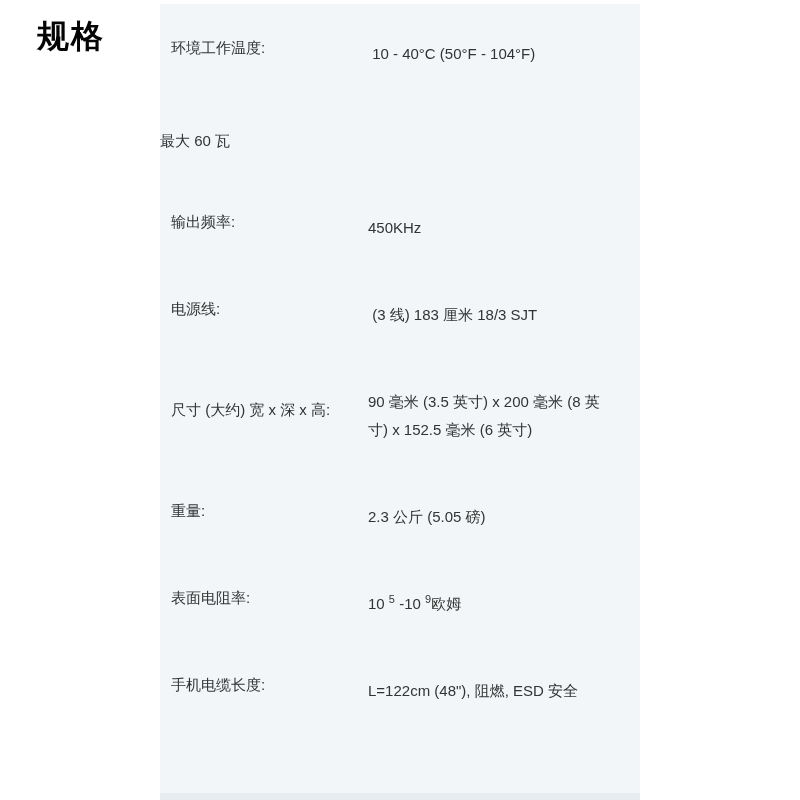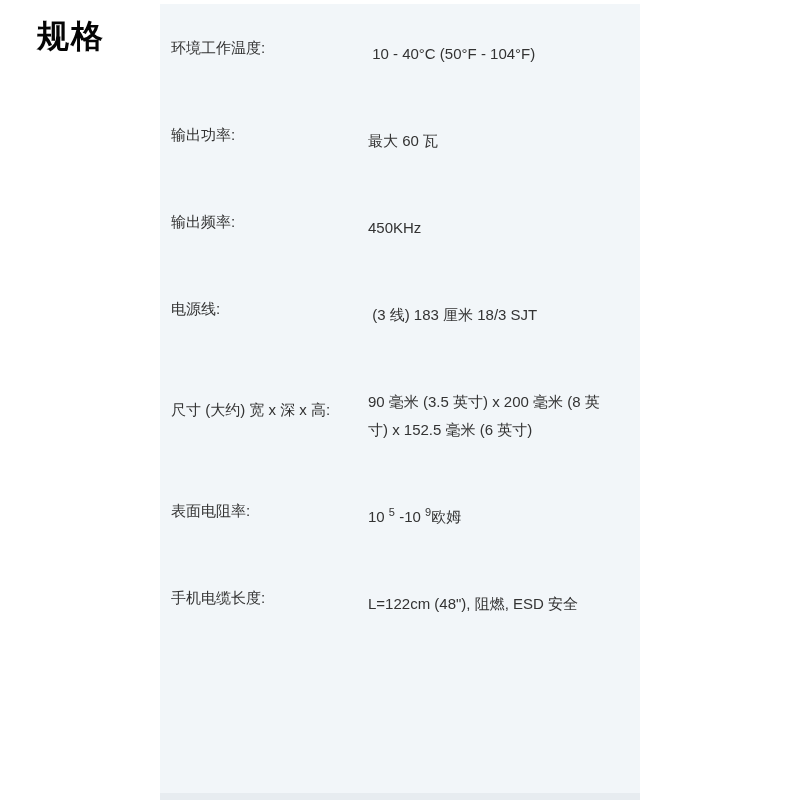--- a/index.html
+++ b/index.html
@@ -79,39 +79,42 @@
 
 <div class="spec-table">
 
   <div class="spec-row">
     <div class="label-cell">环境工作温度:</div>
     <div class="value-cell"> 10 - 40°C (50°F - 104°F)</div>
   </div>
 
 
   <div class="spec-row">
-    <div class="label-cell">输出功率:</div>
     <div class="value-cell">最大 60 瓦</div>
   </div>
 
   <div class="spec-row">
     <div class="label-cell">输出频率:</div>
     <div class="value-cell">450KHz</div>
   </div>
 
   <div class="spec-row">
     <div class="label-cell">电源线:</div>
     <div class="value-cell"> (3 线) 183 厘米 18/3 SJT</div>
   </div>
 
   <div class="spec-row">
     <div class="label-cell">尺寸 (大约) 宽 x 深 x 高:</div>
     <div class="value-cell">90 毫米 (3.5 英寸) x 200 毫米 (8 英寸) x 152.5 毫米 (6 英寸)</div>
   </div>
 
+  <div class="spec-row">
+    <div class="label-cell">重量:</div>
+    <div class="value-cell">2.3 公斤 (5.05 磅)</div>
+  </div>
 
   <div class="spec-row">
     <div class="label-cell">表面电阻率:</div>
     <div class="value-cell"><span>10 </span><sup>5</sup><span> -10 </span><sup>9</sup><span>欧姆</span></div>
   </div>
 
 
   <div class="spec-row">
     <div class="label-cell">手机电缆长度:</div>
     <div class="value-cell">L=122cm (48"), 阻燃, ESD 安全</div>

